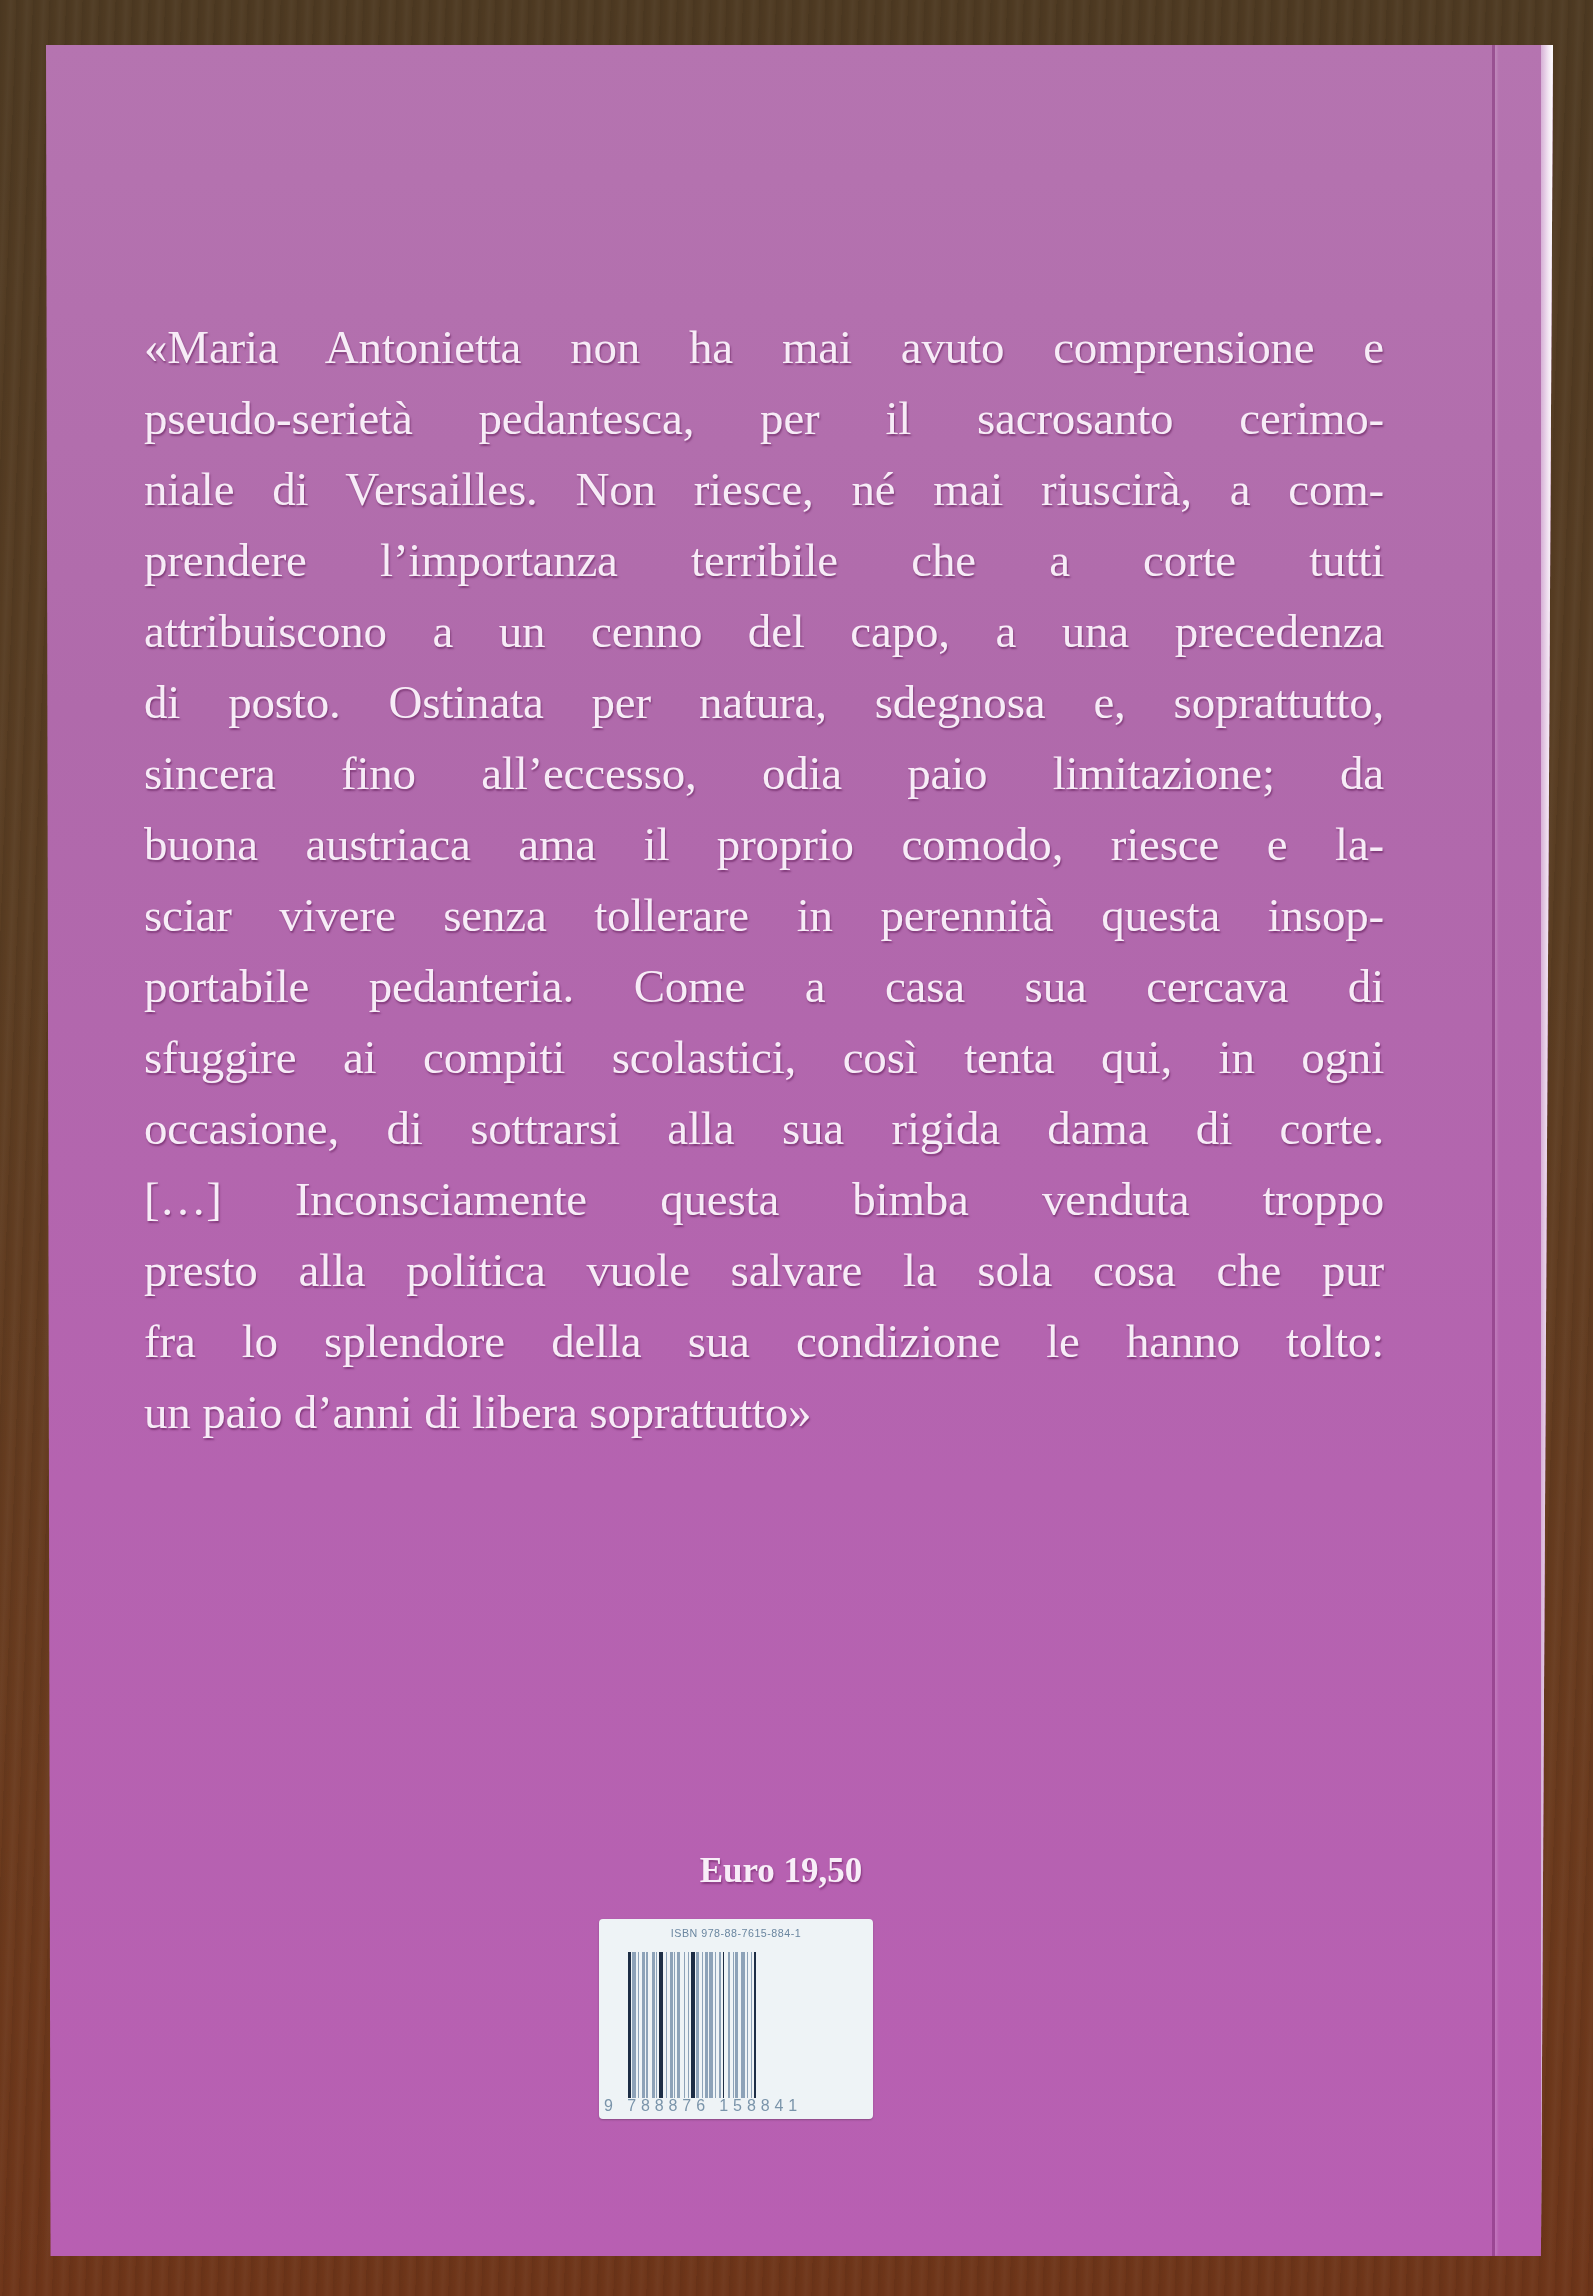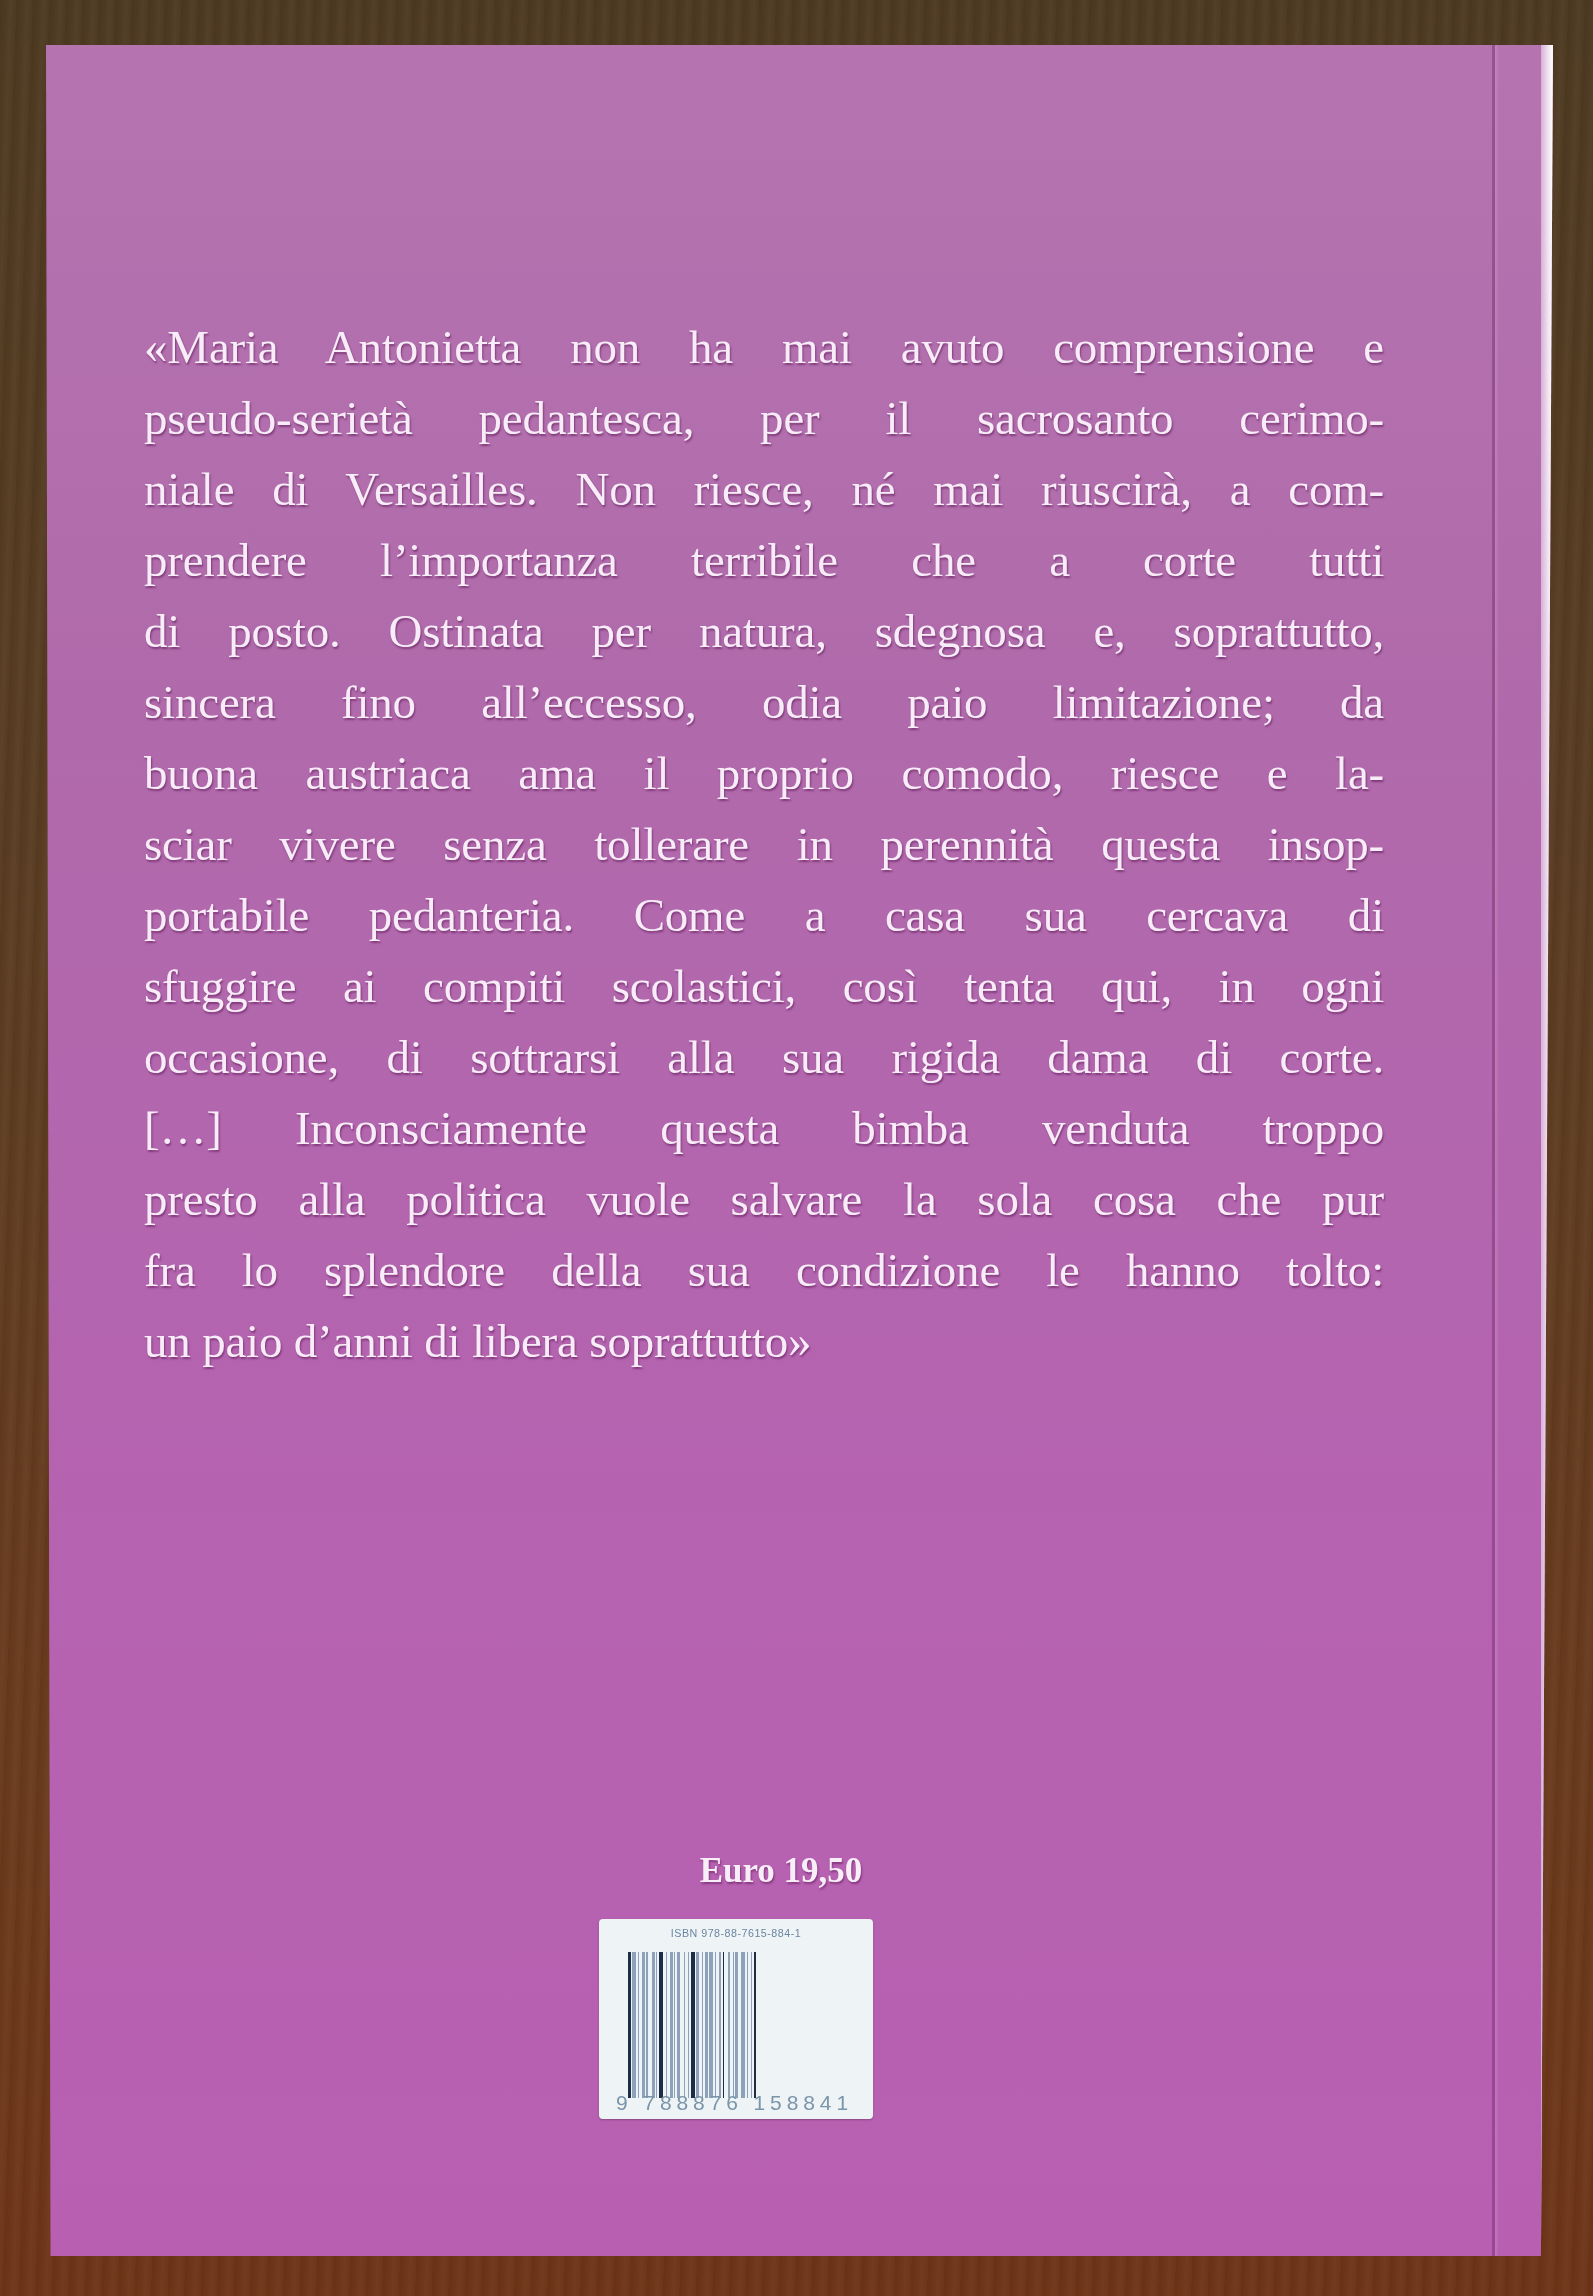--- a/index.html
+++ b/index.html
@@ -52,40 +52,41 @@
     position:absolute; left:0; width:100%; top:7.8px; text-align:center;
     font-family: "Liberation Sans", sans-serif; font-size:10.7px; color:#6a86a0;
     letter-spacing:0.5px;
   }
   .bars {
     position:absolute; left:29px; top:33px; width:233px; height:146px;
     display:flex; align-items:stretch;
   }
   .bar { height:100%; }
   .ean-digits {
-    position:absolute; left:17px; right:7.8px; bottom:3.9px;
-    font-family: "Liberation Sans", sans-serif; font-size:21px; color:#7a94aa;
+    position:absolute; left:5px; right:7.8px; bottom:3.9px;
+    font-family: "Liberation Sans", sans-serif; font-size:16px; color:#7a94aa;
     letter-spacing:4.9px; background: transparent;
   }
 </style>
 </head>
 <body>
 
 <div class="wood-grain"></div>
 
 <div class="book">
   <div class="spine-fold"></div>
   <div class="book-page-edge"></div>
 </div>
 
 <div class="blurb">
   <span class="line">«Maria Antonietta non ha mai avuto comprensione e</span>
   <span class="line">pseudo-serietà pedantesca, per il sacrosanto cerimo-</span>
   <span class="line">niale di Versailles. Non riesce, né mai riuscirà, a com-</span>
   <span class="line">prendere l’importanza terribile che a corte tutti</span>
+  <span class="line">attribuiscono a un cenno del capo, a una precedenza</span>
   <span class="line">di posto. Ostinata per natura, sdegnosa e, soprattutto,</span>
   <span class="line">sincera fino all’eccesso, odia paio limitazione; da</span>
   <span class="line">buona austriaca ama il proprio comodo, riesce e la-</span>
   <span class="line">sciar vivere senza tollerare in perennità questa insop-</span>
   <span class="line">portabile pedanteria. Come a casa sua cercava di</span>
   <span class="line">sfuggire ai compiti scolastici, così tenta qui, in ogni</span>
   <span class="line">occasione, di sottrarsi alla sua rigida dama di corte.</span>
   <span class="line">[…] Inconsciamente questa bimba venduta troppo</span>
   <span class="line">presto alla politica vuole salvare la sola cosa che pur</span>
   <span class="line">fra lo splendore della sua condizione le hanno tolto:</span>

